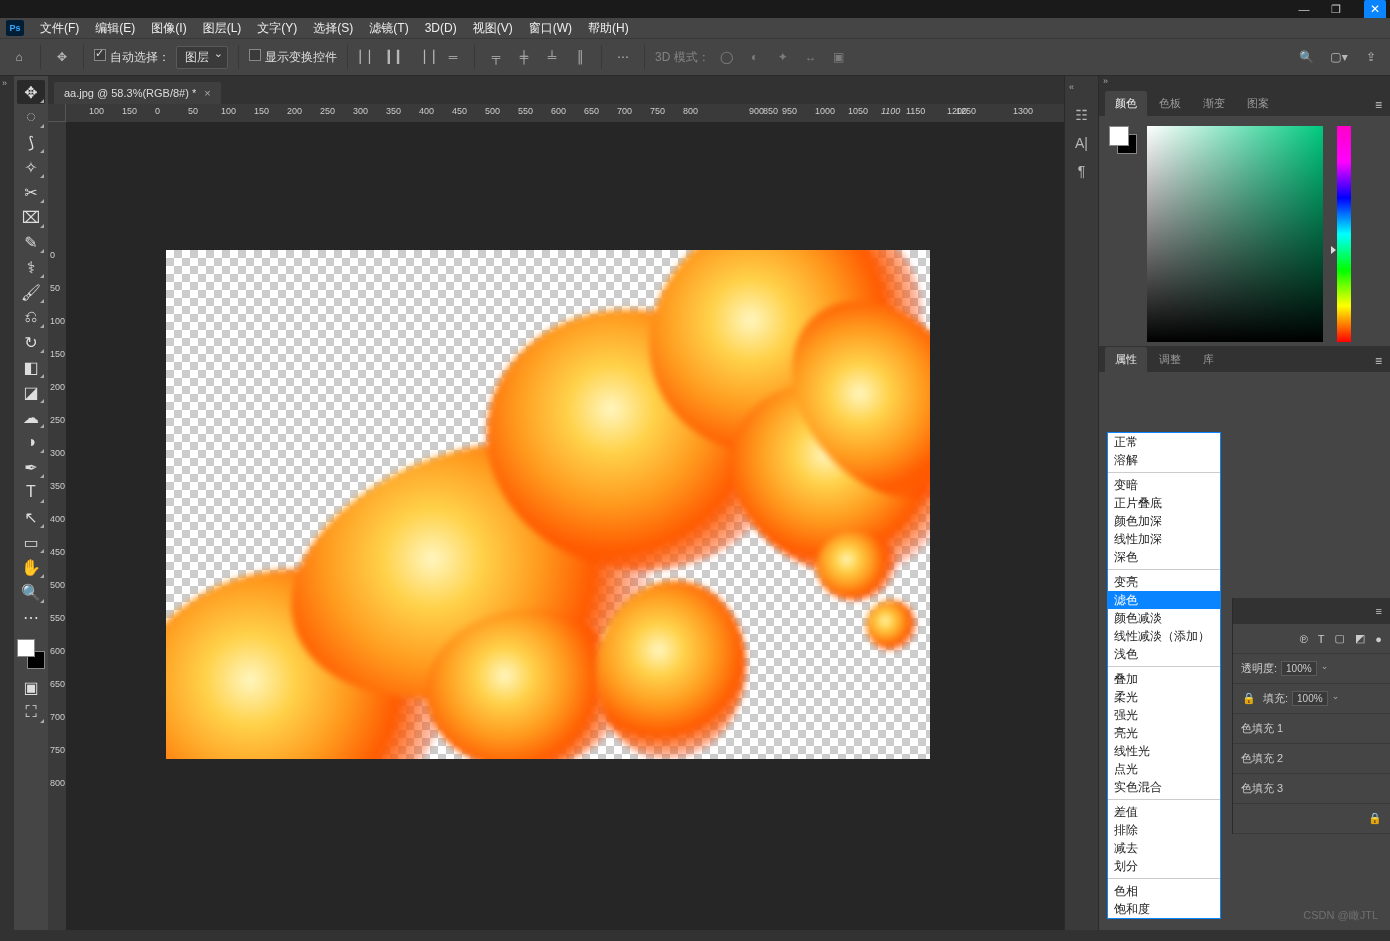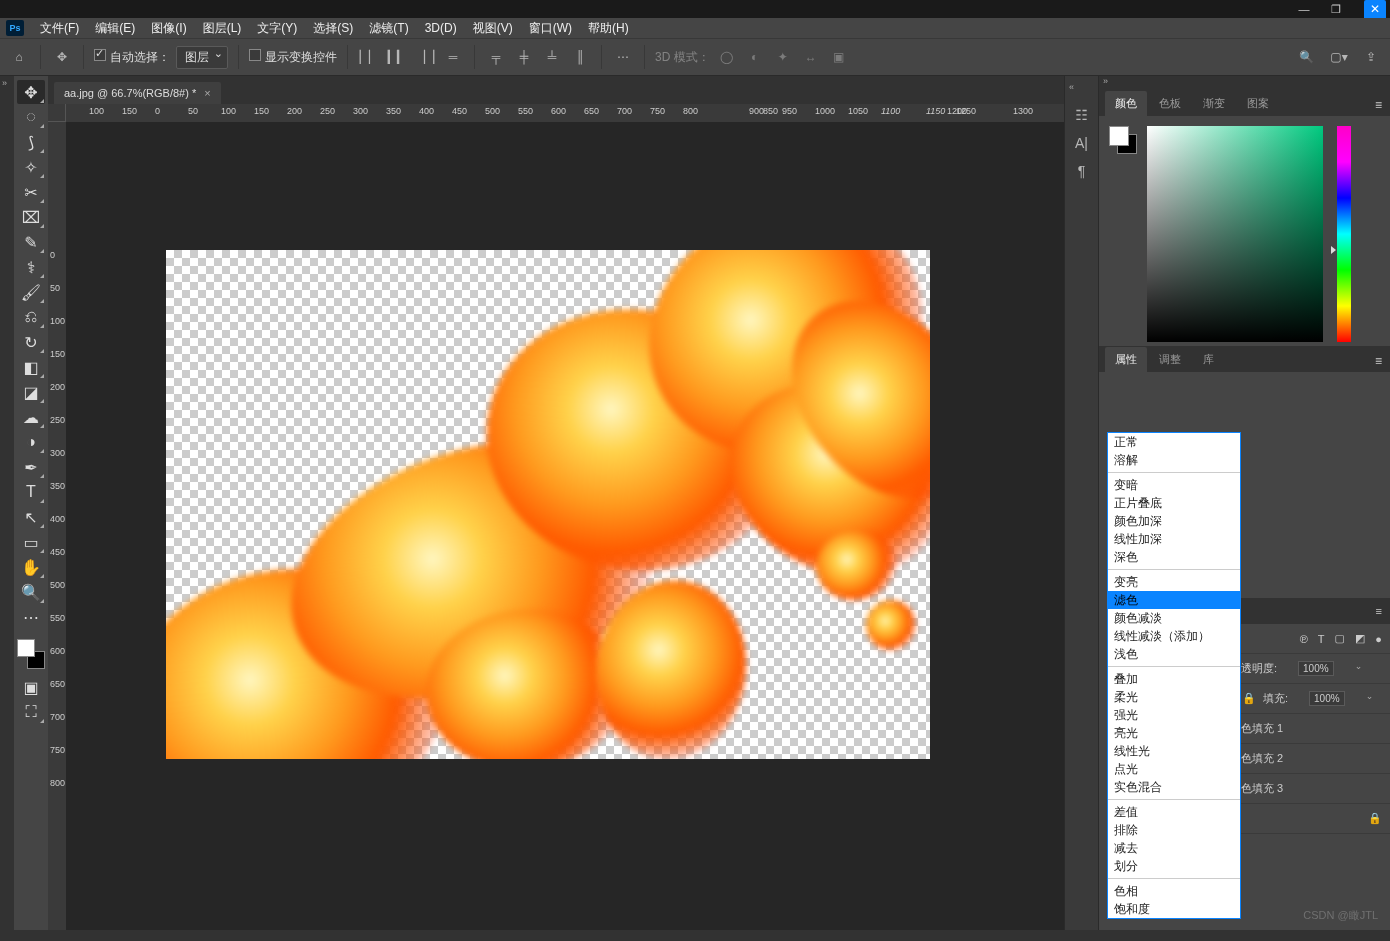--- a/index.html
+++ b/index.html
@@ -61,30 +61,30 @@
 .colorpanel{height:230px;padding:10px;display:flex;gap:10px;position:relative}
 .cp-sw{position:relative;width:28px;height:28px}
 .cp-sw .fg{position:absolute;top:0;left:0;width:20px;height:20px;background:#fff;border:1px solid #888;z-index:2}
 .cp-sw .bg{position:absolute;bottom:0;right:0;width:20px;height:20px;background:#000;border:1px solid #888}
 .cp-main{width:176px;height:216px;background:linear-gradient(to right,#fff,#00c97f);position:relative}
 .cp-main:after{content:"";position:absolute;inset:0;background:linear-gradient(to top,#000,transparent)}
 .cp-hue{width:14px;height:216px;background:linear-gradient(to bottom,#ff00c8,#f0f,#00f,#0ff,#0f0,#ff0,#f00);position:relative;margin-left:4px}
 .cp-hue .tri{position:absolute;left:-6px;top:120px;width:0;height:0;border-top:4px solid transparent;border-bottom:4px solid transparent;border-left:5px solid #ddd}
 .proppanel{flex:1;position:relative;display:flex;flex-direction:column}
 .proppanel .body{padding:10px 12px;color:#ccc;font-size:12px}
-.dropdown{position:absolute;left:8px;top:60px;width:134px;background:#fff;border:1px solid #0a84ff;font-size:12px;color:#222;z-index:20;max-height:540px;overflow:hidden}
+.dropdown{position:absolute;left:8px;top:60px;width:114px;background:#fff;border:1px solid #0a84ff;font-size:12px;color:#222;z-index:20;max-height:540px;overflow:hidden}
 .dropdown .dditem{padding:1px 6px;line-height:16px;white-space:nowrap}
-.dropdown .dditem.sel{background:#0a84ff;color:#000000}
+.dropdown .dditem.sel{background:#0a84ff;color:#ffffff}
 .dropdown .ddsep{height:1px;background:#ccc;margin:3px 0}
 .layerpanel{position:absolute;right:0;top:598px;width:158px;background:#454545;border-left:1px solid #2a2a2a;font-size:11px;color:#ccc}
 .layerpanel .row{height:30px;display:flex;align-items:center;padding:0 8px;border-bottom:1px solid #3a3a3a;gap:6px}
 .layerpanel .ico{width:16px;text-align:center}
 .layerstabs{height:26px;background:#323232;display:flex;align-items:center;justify-content:flex-end;padding-right:8px}
 .layerrow1{height:30px;display:flex;align-items:center;justify-content:flex-end;gap:10px;padding:0 8px;border-bottom:1px solid #3a3a3a}
-.opfill{display:flex;align-items:flex-start;gap:21px}
+.opfill{display:flex;align-items:flex-start;gap:4px}
 .opfill .val{background:#3a3a3a;border:1px solid #5a5a5a;padding:1px 4px;font-size:10px}
 .opfill .dd{font-size:9px;color:#aaa}
 .watermark{position:absolute;bottom:18px;right:12px;color:#999;font-size:11px;opacity:.5;z-index:50}
 </style>
 </head>
 <body>
 
 <div class="titlebar">
  <div class="winbtn">—</div>
  <div class="winbtn">❐</div>
@@ -175,21 +175,21 @@
           <div class="bg"></div>
         </div>
   </div>
   <div class="tool">▣</div>
   <div class="tool">⛶<span class="dot"></span></div>
  </div>
 
  <div class="canvaswrap">
   <div class="tabrow">
    <div class="doctab">
-    <span>aa.jpg @ 66.7%(RGB/8#) *</span>
+    <span>aa.jpg @ 58.3%(RGB/8#) *</span>
     <span class="x">×</span>
    </div>
   </div>
   <div class="rulercorner"></div>
   <div class="rulerH" id="rulerH">
         <span style="left: -10px;">50</span>
         <span style="left: 23px;">100</span>
         <span style="left: 56px;">150</span>
         <span style="left: 89px;">0</span>
         <span style="left: 122px;">50</span>
@@ -207,21 +207,21 @@
         <span style="left: 518px;">650</span>
         <span style="left: 551px;">700</span>
         <span style="left: 584px;">750</span>
         <span style="left: 617px;">800</span>
         <span style="left: 682px; margin-left: 15px;">850</span>
         <span style="left: 683px;">900</span>
         <span style="left: 716px;">950</span>
         <span style="left: 749px;">1000</span>
         <span style="left: 782px;">1050</span>
         <span style="left: 815px; font-style: italic;">1100</span>
-        <span style="left: 860px; font-style: italic;">1150</span>
+        <span style="left: 840px;">1150</span>
         <span style="left: 881px;">1200</span>
         <span style="left: 890px;">1250</span>
         <span style="left: 947px;">1300</span>
       </div>
   <div class="canvasRow">
    <div class="rulerV" id="rulerV">
           <span style="top: 128px;">0</span>
           <span style="top: 161px;">50</span>
           <span style="top: 194px;">100</span>
           <span style="top: 227px;">150</span>

